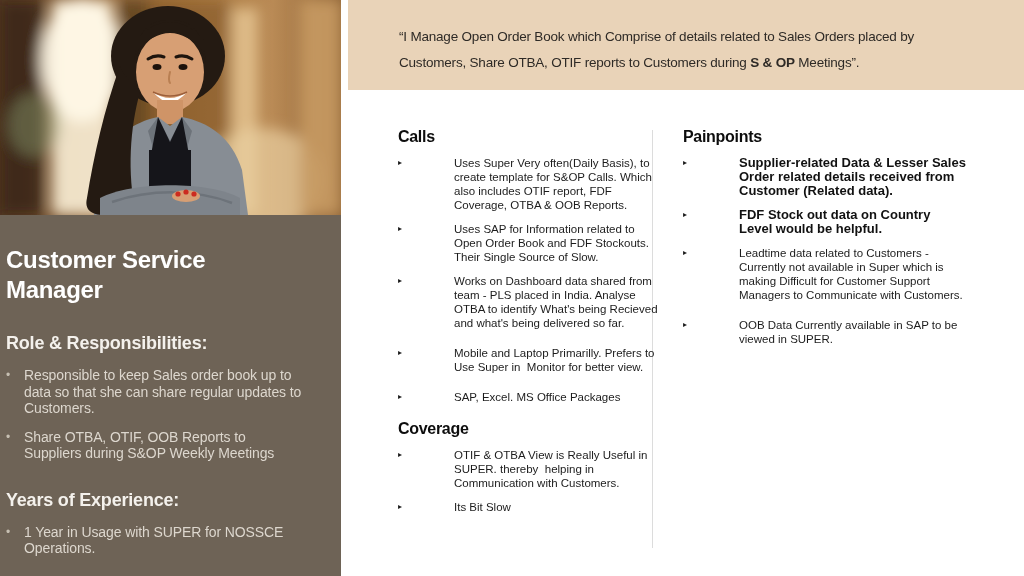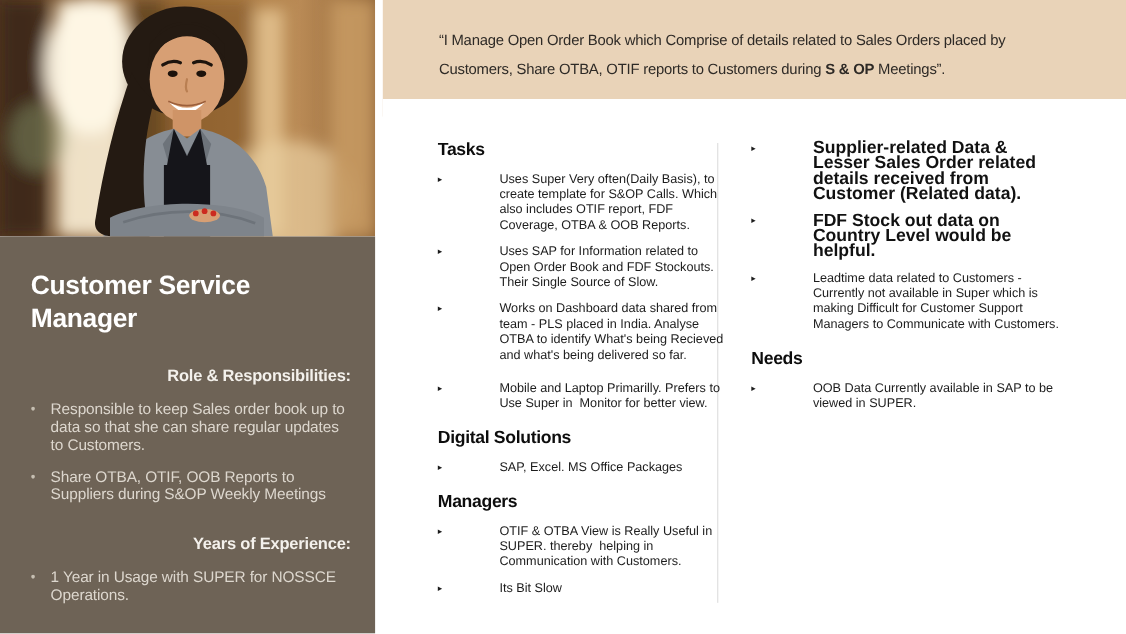--- a/index.html
+++ b/index.html
@@ -17,30 +17,30 @@
     width: 341px; height: 215px; overflow: hidden;
   }
   .photo-box svg { display: block; }
 
   
   .panel {
     position: absolute; left: 0; top: 215px;
     width: 341px; height: 361px;
     background: var(--panel_bg, #6e6356);
     color: #fff;
-    padding: 30px 22px 0 28px;
+    padding: 30px 22px 0 6px;
   }
   .panel-title {
     font-size: 24px; line-height: 30px; font-weight: bold;
     letter-spacing: -0.3px; color: #ffffff;
     width: 230px; margin-bottom: 28px;
   }
   .panel-label {
-    font-size: 15px; font-weight: bold; color: #f4f1ec;
-    letter-spacing: -0.2px; margin-bottom: 13px; text-align: right;
+    font-size: 18px; font-weight: bold; color: #f4f1ec;
+    letter-spacing: -0.2px; margin-bottom: 13px;
   }
   .panel-bullet { display: flex; margin-bottom: 12px; }
   .panel-bullet .dot {
     width: 18px; flex: 0 0 18px; color: #c6bfb2;
     font-size: 12px; line-height: 16.5px;
   }
   .panel-bullet .txt {
     font-size: 14px; line-height: 16.5px; color: var(--panel_text, #ddd7ce);
     letter-spacing: -0.1px; white-space: pre-wrap; width: 282px;
   }
@@ -76,21 +76,21 @@
     color: var(--heading, #0d0d0d); margin-bottom: 10px;
   }
   .bullet { display: flex; margin-bottom: 10px; }
   .bullet .tri {
     flex: 0 0 10px; width: 10px;
     font-size: 8px; line-height: 14px; color: #1c1c1c;
   }
   .bullet .content { flex: 1; margin-left: 46px; }
   .bullet .bold-lead {
     display: block; font-weight: bold;
-    font-size: 16px; line-height: 14px; color: #111;
+    font-size: 13px; line-height: 14px; color: #111;
     white-space: pre-wrap;
   }
   .bullet .para-text {
     display: block;
     font-size: 11.5px; line-height: 14px; color: var(--body_text, #1c1c1c);
     white-space: pre-wrap;
   }
   .bullet .bold-lead:empty { display: none; }
 </style>
 </head>
@@ -184,21 +184,21 @@
     <span>“I Manage Open Order Book which Comprise of details related to Sales Orders placed by Customers, Share OTBA, OTIF reports to Customers during </span><span class="b">S &amp; OP</span><span> Meetings”.</span>
   </div>
 </div>
 
 <div class="main">
   <div class="divider"></div>
 
   <div class="col col-left">
 
     <div class="sec">
-      <div class="sec-title">Tasks</div>
+      <div class="sec-title">Calls</div>
       <div class="bullet">
         <span class="tri">▸</span>
         <span class="content">
             <span class="para-text">Uses Super Very often(Daily Basis), to create template for S&amp;OP Calls. Which also includes OTIF report, FDF Coverage, OTBA &amp; OOB Reports.</span>
           </span>
       </div>
       <div class="bullet">
         <span class="tri">▸</span>
         <span class="content">
             <span class="para-text">Uses SAP for Information related to Open Order Book and FDF Stockouts. Their Single Source of Slow.</span>
@@ -215,49 +215,49 @@
     <div class="sec">
       <div class="bullet">
         <span class="tri">▸</span>
         <span class="content">
             <span class="para-text">Mobile and Laptop Primarilly. Prefers to Use Super in  Monitor for better view.</span>
           </span>
       </div>
     </div>
 
     <div class="sec">
-      <div class="sec-title">Digital Solutions</div>
       <div class="bullet">
         <span class="tri">▸</span>
         <span class="content">
             <span class="para-text">SAP, Excel. MS Office Packages</span>
           </span>
       </div>
     </div>
 
     <div class="sec">
-      <div class="sec-title">Managers</div>
+      <div class="sec-title">Coverage</div>
       <div class="bullet">
         <span class="tri">▸</span>
         <span class="content">
             <span class="para-text">OTIF &amp; OTBA View is Really Useful in SUPER. thereby  helping in Communication with Customers.</span>
           </span>
       </div>
       <div class="bullet">
         <span class="tri">▸</span>
         <span class="content">
             <span class="para-text">Its Bit Slow</span>
           </span>
       </div>
     </div>
   </div>
 
   <div class="col col-right">
 
     <div class="sec">
+      <div class="sec-title">Painpoints</div>
       <div class="bullet">
         <span class="tri">▸</span>
         <span class="content">
           <span class="bold-lead">Supplier-related Data &amp; Lesser Sales Order related details received from Customer (Related data).</span>
         </span>
       </div>
       <div class="bullet">
         <span class="tri">▸</span>
         <span class="content">
           <span class="bold-lead">FDF Stock out data on Country Level would be helpful.</span>
@@ -265,21 +265,20 @@
       </div>
       <div class="bullet">
         <span class="tri">▸</span>
         <span class="content">
             <span class="para-text">Leadtime data related to Customers - Currently not available in Super which is making Difficult for Customer Support Managers to Communicate with Customers.</span>
           </span>
       </div>
     </div>
 
     <div class="sec">
-      <div class="sec-title">Needs</div>
       <div class="bullet">
         <span class="tri">▸</span>
         <span class="content">
             <span class="para-text">OOB Data Currently available in SAP to be viewed in SUPER.</span>
           </span>
       </div>
     </div>
   </div>
 </div>
 

